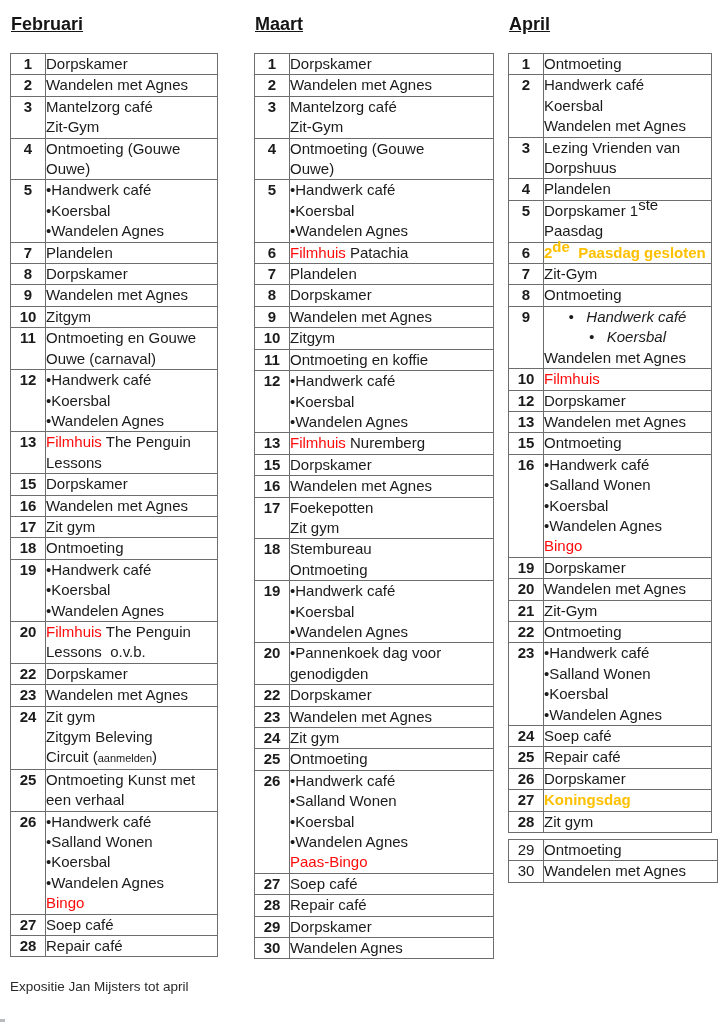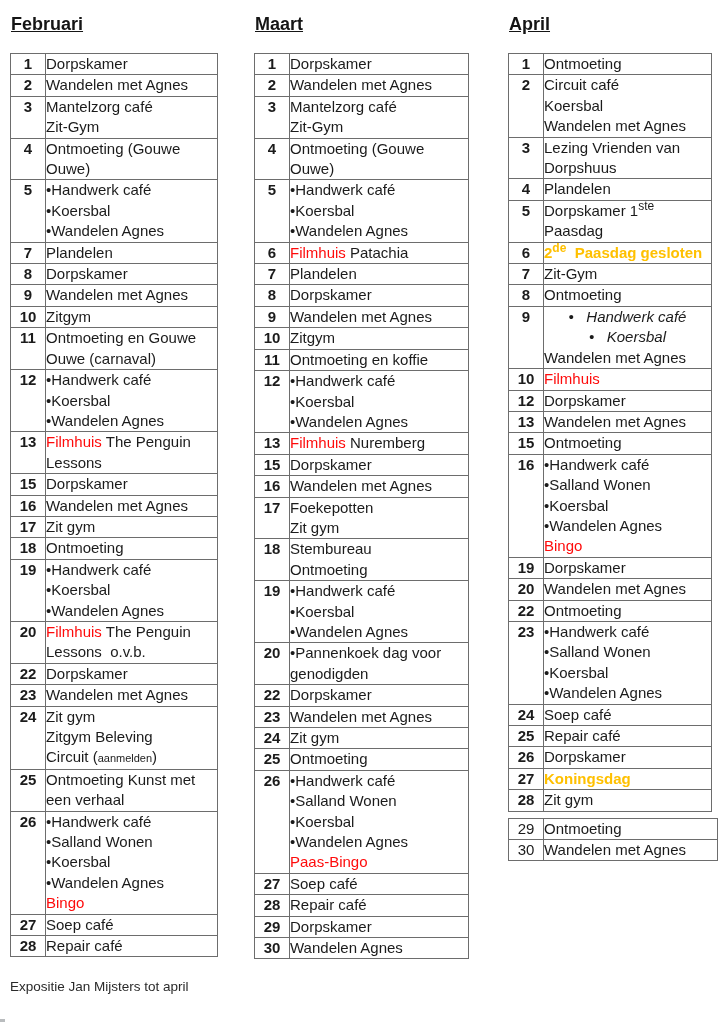--- a/index.html
+++ b/index.html
@@ -4,37 +4,37 @@
 <style>
   * { box-sizing: border-box; }
   html,body { margin:0; padding:0; }
   body {
     width:724px; height:1024px; background:#ffffff; overflow:hidden; position:relative;
     font-family:"Liberation Sans","DejaVu Sans",sans-serif; color:#1b1b1b;
   }
   .page { position:relative; width:724px; height:1024px; }
   .month { position:absolute; top:12px; }
   #m0 { left:10px;  width:208px; }
-  #m1 { left:254px; width:215px; }
+  #m1 { left:254px; width:240px; }
   #m2 { left:508px; width:204px; }
   .month-title {
     margin:0 0 17px 1px; font-size:18px; line-height:24px; font-weight:700; color:#151515;text-decoration:underline;
   }
   table.cal { border-collapse:collapse; width:100%; table-layout:fixed; }
   table.cal td { border:1px solid #6d6d6d; vertical-align:top; padding:0; }
   td.day {
     width:35px; text-align:center; font-weight:700; font-size:15px; line-height:20.4px;
   }
   td.ev { padding:0 2px 0 5px; }
   .line { font-size:15px; line-height:20.4px; white-space:pre; }
   .line.center { text-align:center;font-style:italic; }
   .seg { white-space:pre; }
   .s-red    { color:#fe0b0b; }
   .s-orange { color:#ffc000; font-weight:700; }
-  .s-sup    { font-size:12px; vertical-align:super; line-height:0; }
+  .s-sup    { font-size:15px; vertical-align:super; line-height:0; }
   .s-small  { font-size:11px;margin-top:37px; }
   .footer-note { font-size:13.5px; line-height:17px; margin-top:21px; color:#2a2a2a; }
   table.extra { width:210px; margin-top:6px; }
   table.extra td.day { font-weight:400; }
   .corner-artifact {
     position:absolute; left:0; bottom:2px; width:5px; height:3px; background:#b9bcbe;
   }
 </style>
 </head>
 <body>
@@ -415,21 +415,21 @@
       <tbody>
           <tr>
             <td class="day">1</td>
             <td class="ev">
               <div class="line"><span class="seg">Ontmoeting</span></div>
             </td>
           </tr>
           <tr>
             <td class="day">2</td>
             <td class="ev">
-              <div class="line"><span class="seg">Circuit café</span></div>
+              <div class="line"><span class="seg">Handwerk café</span></div>
               <div class="line"><span class="seg">Koersbal</span></div>
               <div class="line"><span class="seg">Wandelen met Agnes</span></div>
             </td>
           </tr>
           <tr>
             <td class="day">3</td>
             <td class="ev">
               <div class="line"><span class="seg">Lezing Vrienden van</span></div>
               <div class="line"><span class="seg">Dorpshuus</span></div>
             </td>
@@ -510,20 +510,26 @@
           <tr>
             <td class="day">19</td>
             <td class="ev">
               <div class="line"><span class="seg">Dorpskamer</span></div>
             </td>
           </tr>
           <tr>
             <td class="day">20</td>
             <td class="ev">
               <div class="line"><span class="seg">Wandelen met Agnes</span></div>
+            </td>
+          </tr>
+          <tr>
+            <td class="day">21</td>
+            <td class="ev">
+              <div class="line"><span class="seg">Zit-Gym</span></div>
             </td>
           </tr>
           <tr>
             <td class="day">22</td>
             <td class="ev">
               <div class="line"><span class="seg">Ontmoeting</span></div>
             </td>
           </tr>
           <tr>
             <td class="day">23</td>

